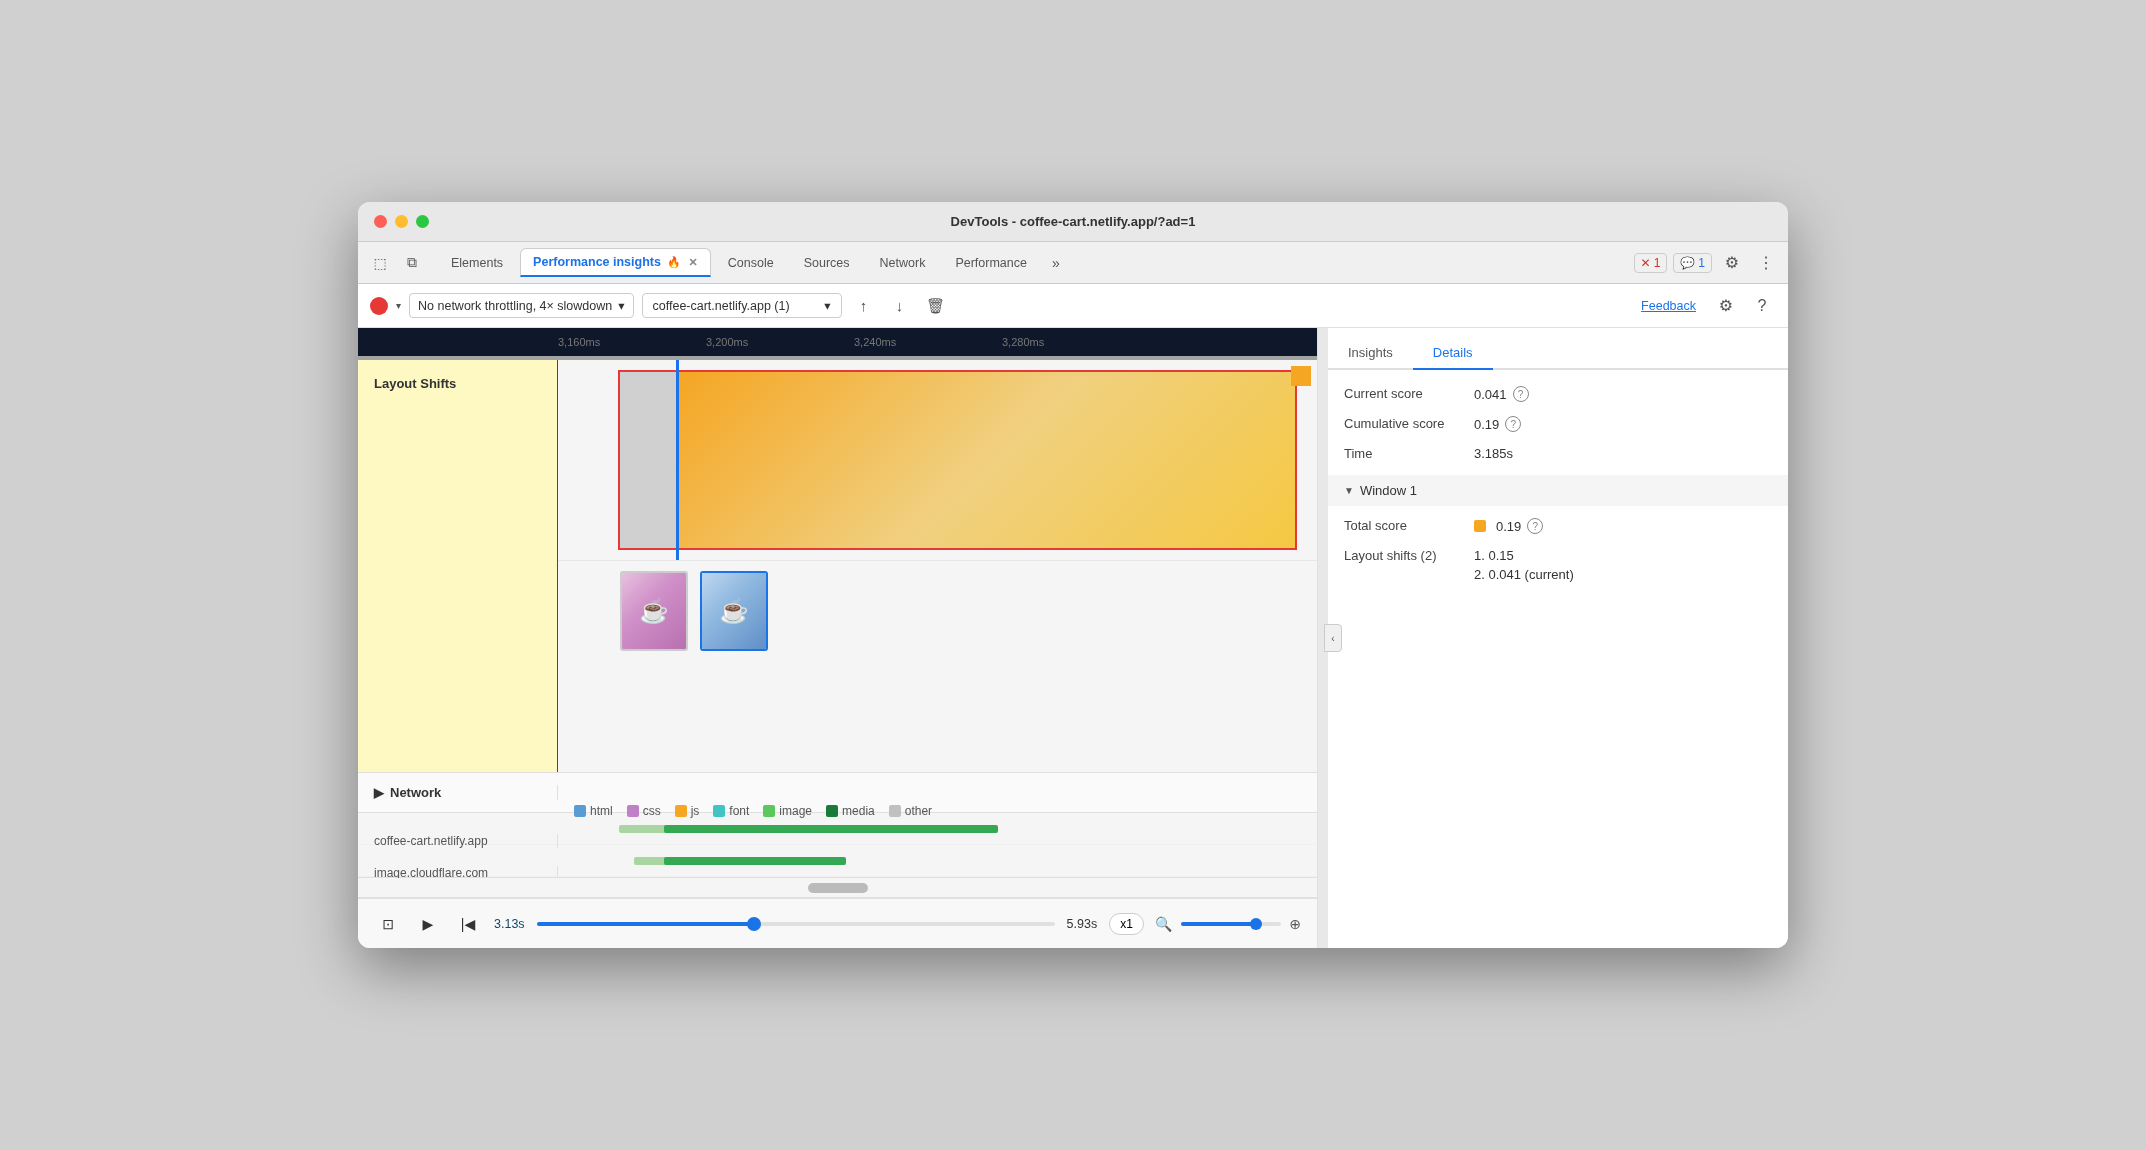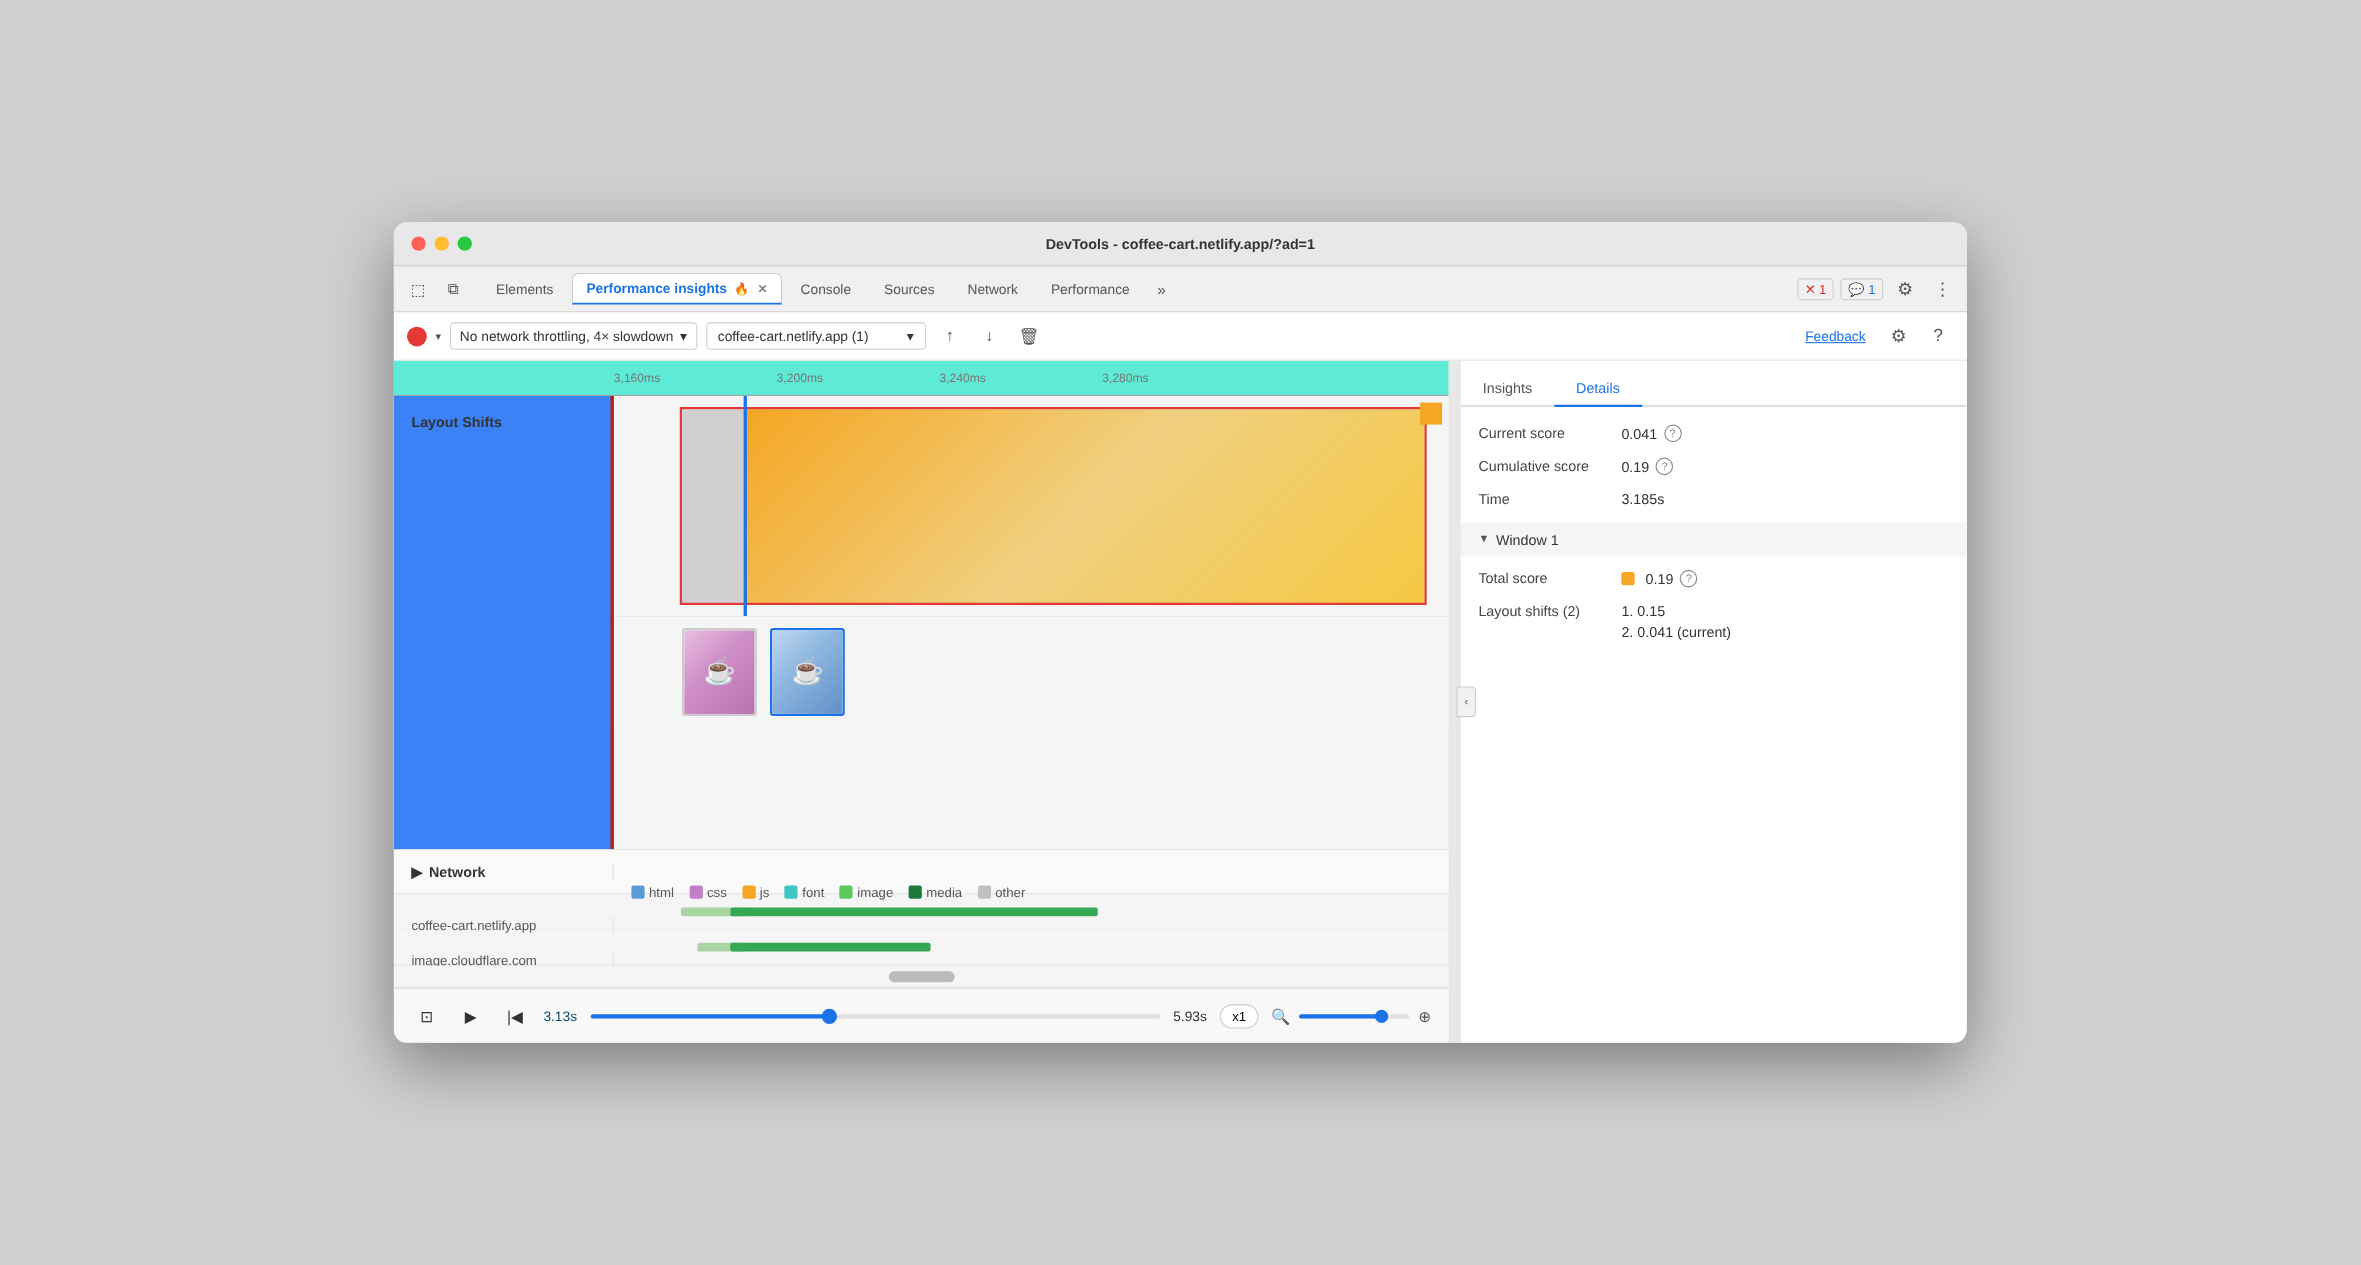--- a/index.html
+++ b/index.html
@@ -218,22 +218,22 @@
       flex: 1;
       display: flex;
       flex-direction: column;
       overflow: hidden;
       border-right: 1px solid #e0e0e0;
     }
     
     .timeline-header {
       display: flex;
       align-items: center;
-      background: #5eead4;
-      border-bottom: 1px solid #a3a3a3;
+      background: #0f172a;
+      border-bottom: 4px solid #a3a3a3;
       height: 32px;
       padding-left: 200px;
     }
     .timeline-markers {
       display: flex;
       align-items: center;
       gap: 0;
       font-size: 11px;
       color: #777;
     }
@@ -250,22 +250,22 @@
     }
     .section-label {
       width: 200px;
       min-width: 200px;
       padding: 16px;
       font-size: 13px;
       font-weight: 600;
       color: #333;
       display: flex;
       align-items: flex-start;
-      background: #3b82f6;
-      border-right: 3px solid #b91c1c;
+      background: #fef9c3;
+      border-right: 1px solid #b91c1c;
     }
     .section-content {
       flex: 1;
       position: relative;
       overflow: hidden;
     }
     
     .layout-viz {
       position: relative;
       height: 200px;

